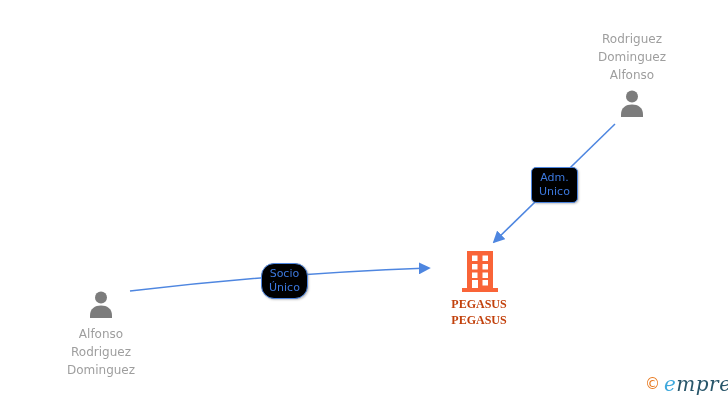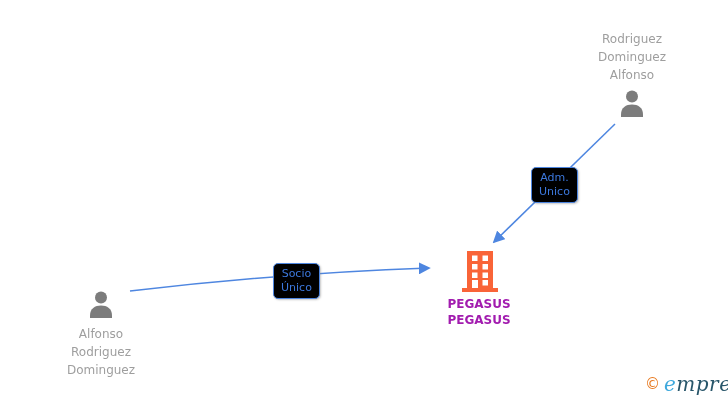--- a/index.html
+++ b/index.html
@@ -20,41 +20,41 @@
     border-radius:5px;
     box-shadow:1px 1px 2px rgba(130,130,130,0.45);
     color:#3C78DC;
     font-size:11px;line-height:14px;
     padding:3px 7px;
     text-align:center;
     white-space:nowrap;
   }
   .edge-label .line{display:block;}
   #adm-box{left:531px;top:167px;}
-  #socio-box{left:273px;top:263px;}
+  #socio-box{left:261px;top:263px;border-radius:13px;}
   
   .node-icon{position:absolute;z-index:2;cursor:pointer;}
   #icon-person-top{left:618px;top:89px;width:28px;height:28px;}
   #icon-person-bottom{left:87px;top:290px;width:28px;height:28px;}
   #icon-building{left:461px;top:251px;width:38px;height:42px;}
   
   .node-label{
     position:absolute;z-index:2;
     width:124px;text-align:center;
     color:#9E9E9E;
     font-size:12px;line-height:18px;
     cursor:pointer;
   }
   .node-label .line{display:block;}
   #label-person-top{left:570px;top:30px;}
   #label-person-bottom{left:39px;top:325px;}
   #label-company{
     left:417px;top:296px;
-    color:#a21caf;font-weight:bold;
-    font-size:12px;line-height:16px;
+    color:#c2410c;font-weight:bold;
+    font-size:12px;line-height:16px;font-family:Liberation Serif, serif;
   }
   
   .brand{
     position:absolute;z-index:2;
     left:645px;top:372px;
     display:flex;align-items:center;
     white-space:nowrap;
   }
   .brand .copy{
     color:#E8791F;

